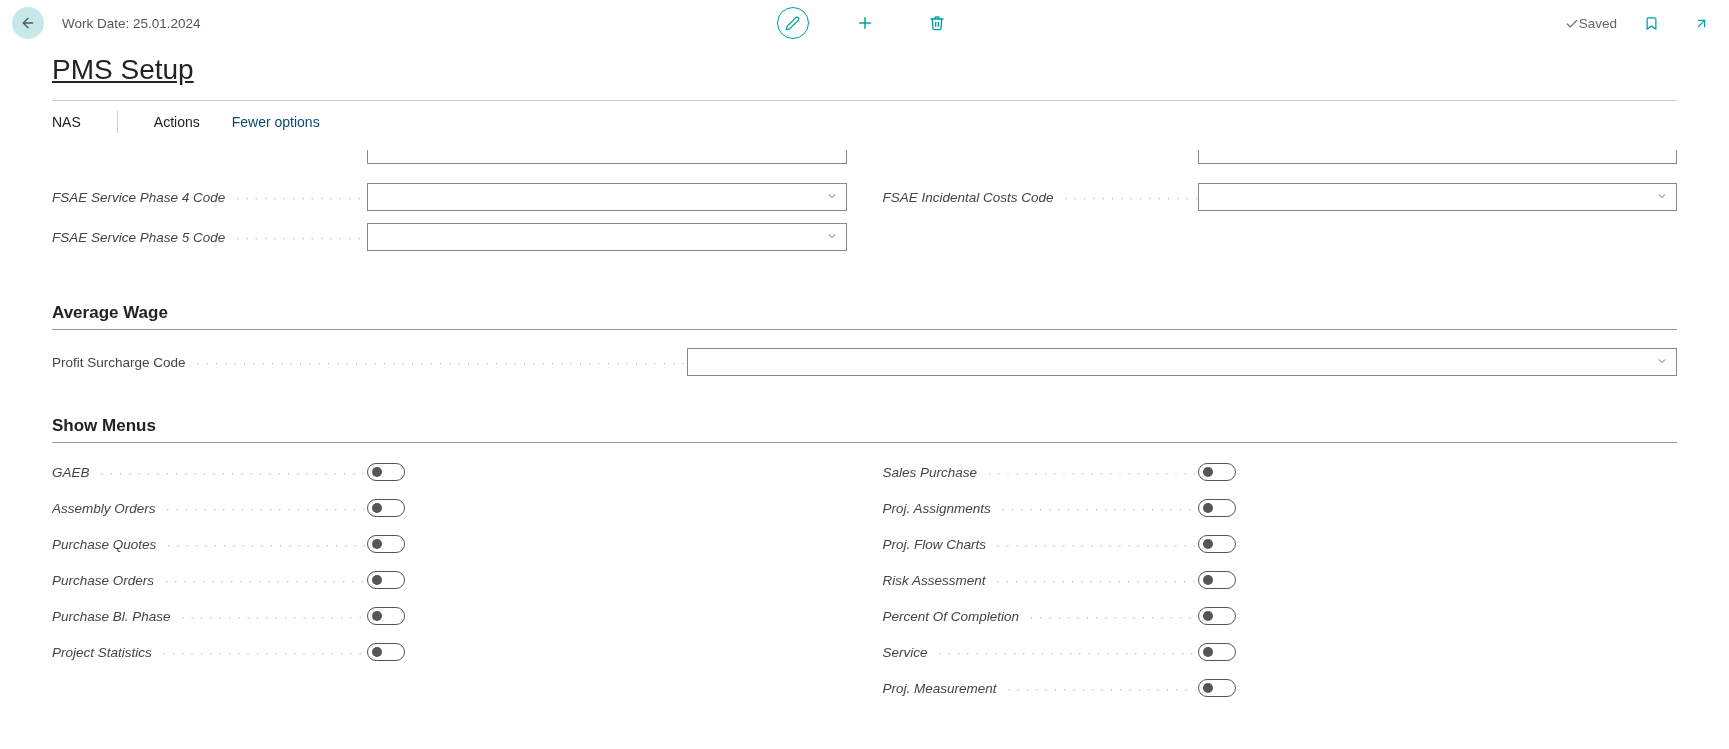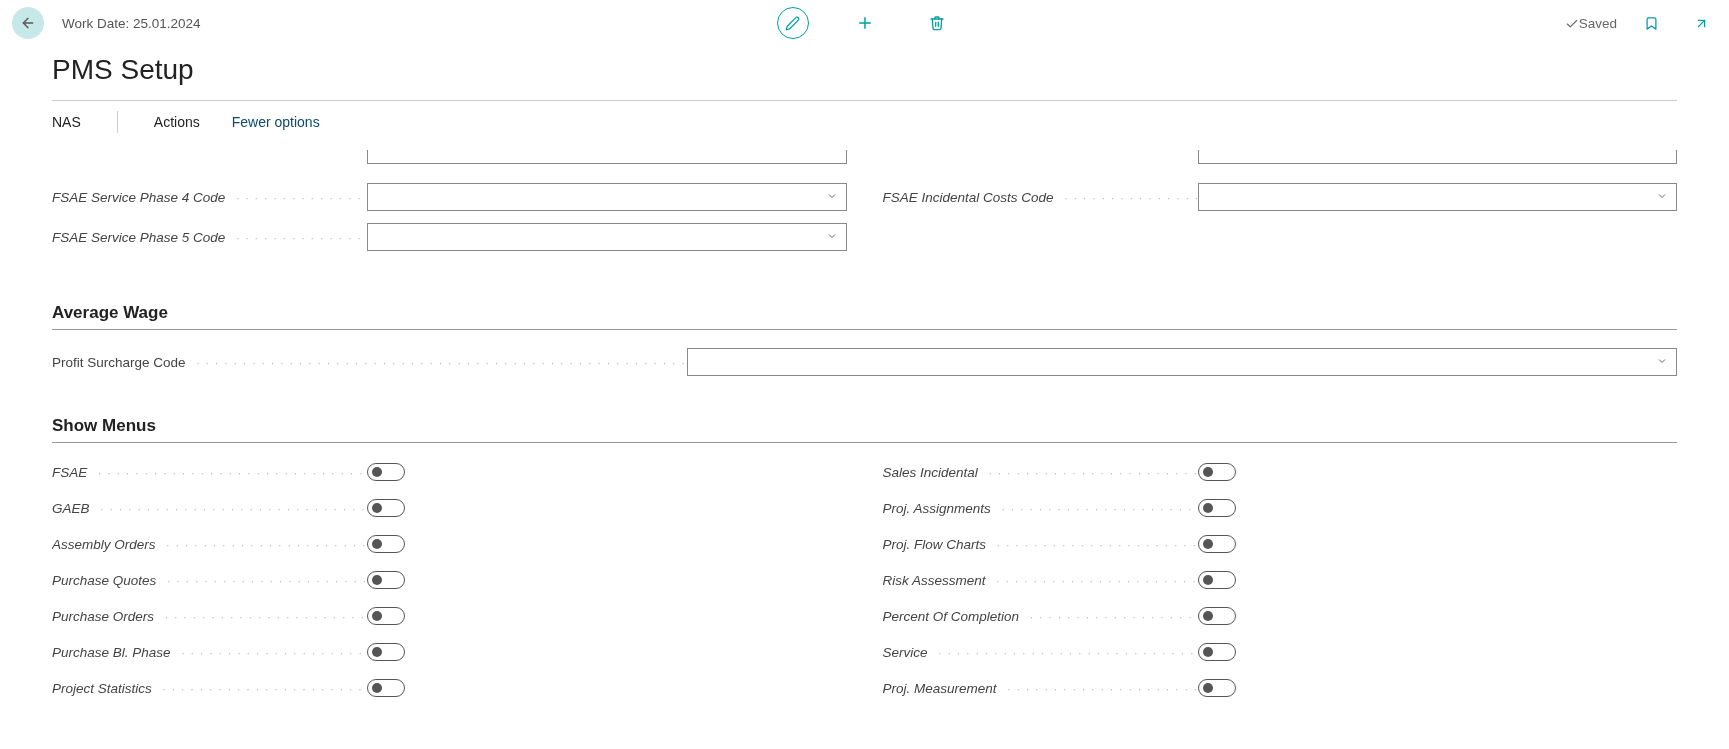--- a/index.html
+++ b/index.html
@@ -60,20 +60,21 @@
   .saved {
     display: flex; align-items: flex-end; gap: 0;
     color: #666;
     font-size: 13.5px;
   }
   .page-title {
     padding: 8px 0 14px 52px;
     font-size: 28px;
     font-weight: 400;
     color: #222;
+    text-decoration: underline;
   }
   .hr-full {
     border: none;
     border-top: 1px solid #ccc;
     margin: 0 52px 0 52px;
   }
   .action-bar {
     display: flex;
     align-items: center;
     padding: 10px 0 10px 52px;
@@ -307,26 +308,20 @@
           </svg></span>
     </div>
   </div>
 
   <div class="section-head">Show Menus</div>
   <hr class="section-underline">
 
   <div class="two-col">
     <div class="col" id="toggles-left">
         <div class="toggle-row">
-          <span class="form-label">FSAE</span>
-          <div class="toggle">
-            <div class="knob"></div>
-          </div>
-        </div>
-        <div class="toggle-row">
           <span class="form-label">GAEB</span>
           <div class="toggle">
             <div class="knob"></div>
           </div>
         </div>
         <div class="toggle-row">
           <span class="form-label">Assembly Orders</span>
           <div class="toggle">
             <div class="knob"></div>
           </div>
@@ -351,21 +346,21 @@
         </div>
         <div class="toggle-row">
           <span class="form-label">Project Statistics</span>
           <div class="toggle">
             <div class="knob"></div>
           </div>
         </div>
       </div>
     <div class="col" id="toggles-right">
         <div class="toggle-row">
-          <span class="form-label">Sales Incidental</span>
+          <span class="form-label">Sales Purchase</span>
           <div class="toggle">
             <div class="knob"></div>
           </div>
         </div>
         <div class="toggle-row">
           <span class="form-label">Proj. Assignments</span>
           <div class="toggle">
             <div class="knob"></div>
           </div>
         </div>

